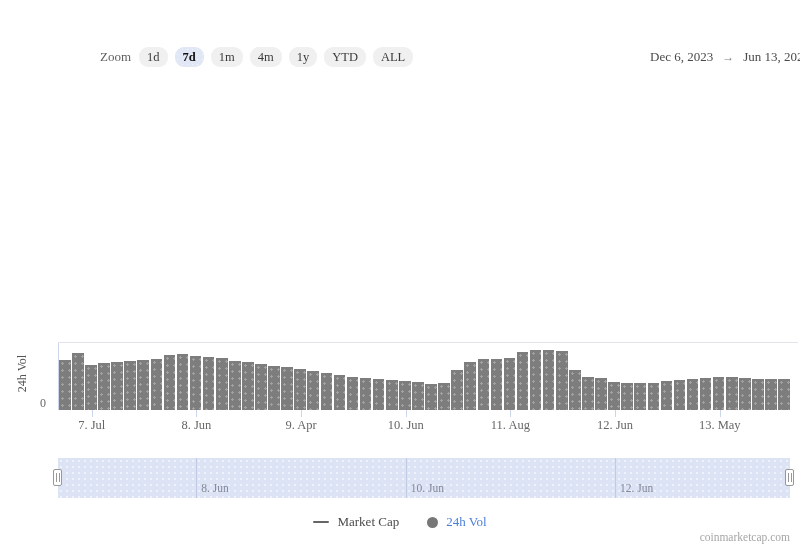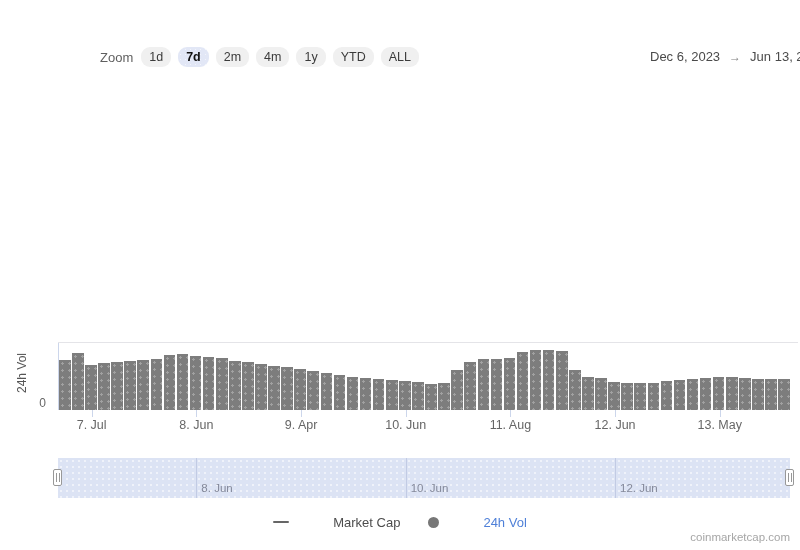--- a/index.html
+++ b/index.html
@@ -1,18 +1,18 @@
 <!DOCTYPE html>
 <html><head>
 <meta charset="utf-8">
 <style>
   html,body{margin:0;padding:0;background:#fff;}
   .stage{
     position:relative;width:800px;height:550px;background:#ffffff;overflow:hidden;
-    font-family:Liberation Sans, sans-serif;
+    font-family:Liberation Serif, serif;
     -webkit-font-smoothing:antialiased;
   }
   
   .toolbar{position:absolute;left:100px;top:45px;height:24px;display:flex;align-items:center;}
   .zoom-label{font-size:13px;color:#5f5f5f;margin-right:8px;}
   .zoom-btn{
     display:inline-block;margin-right:7px;padding:4px 8px;border-radius:9px;
     background:#f0f0f0;color:#3b3b3b;font-size:12.5px;line-height:1;cursor:pointer;
     user-select:none;
   }
@@ -65,35 +65,35 @@
     position:absolute;top:469px;width:9px;height:17px;background:#fff;
     border:1px solid #989898;border-radius:2px;box-sizing:border-box;
     display:flex;align-items:center;justify-content:center;gap:2px;cursor:ew-resize;
   }
   .nav-handle i{display:block;width:1px;height:9px;background:#989898;}
   
   .legend{
     position:absolute;left:0;top:512px;width:800px;height:20px;
     display:flex;justify-content:center;align-items:center;gap:28px;
   }
-  .legend-item{display:flex;align-items:center;cursor:pointer;gap:36px;}
+  .legend-item{display:flex;align-items:center;cursor:pointer;}
   .legend-line{width:16px;height:2.5px;border-radius:1px;margin-right:8px;}
   .legend-dot{width:11px;height:11px;border-radius:50%;margin-right:8px;}
   .legend-text{font-size:13px;}
   
   .watermark{position:absolute;right:10px;bottom:7px;font-size:11.5px;color:#a6a6a6;}
 </style>
 </head>
 <body>
 
 <div class="stage">
 
   <div class="toolbar">
     <span class="zoom-label">Zoom</span>
-    <span id="zoom-buttons"><span class="zoom-btn">1d</span><span class="zoom-btn selected">7d</span><span class="zoom-btn">2m</span><span class="zoom-btn">4m</span><span class="zoom-btn">1y</span><span class="zoom-btn">YTD</span><span class="zoom-btn">ALL</span></span>
+    <span id="zoom-buttons"><span class="zoom-btn">1d</span><span class="zoom-btn selected">7d</span><span class="zoom-btn">1m</span><span class="zoom-btn">4m</span><span class="zoom-btn">1y</span><span class="zoom-btn">YTD</span><span class="zoom-btn">ALL</span></span>
   </div>
 
   <div class="range">
     <span>Dec 6, 2023</span><span class="arrow">→</span><span>Jun 13, 2023</span>
   </div>
 
   <div class="y-title">24h Vol</div>
   <div class="y-zero">0</div>
   <div class="top-gridline"></div>
 

